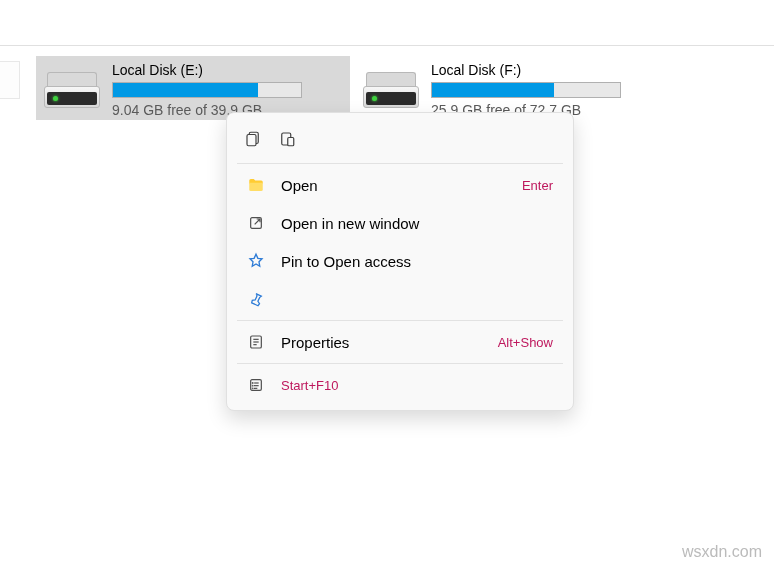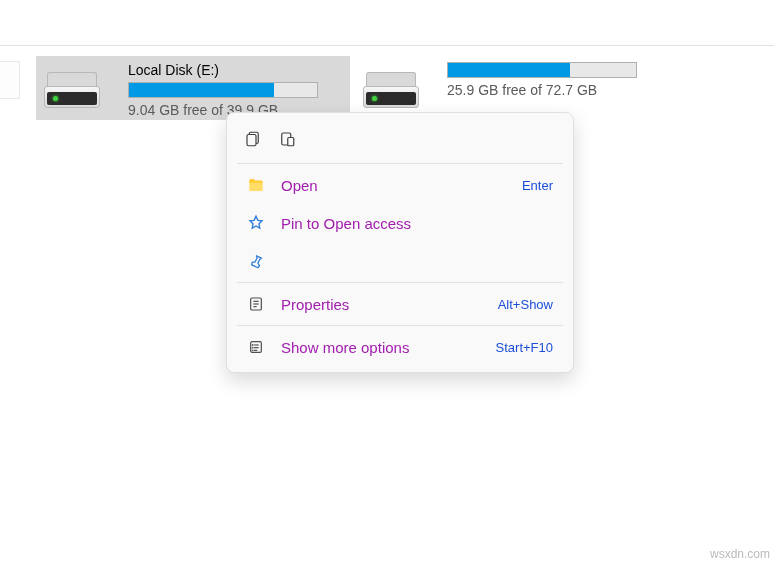--- a/index.html
+++ b/index.html
@@ -31,21 +31,21 @@
       background: #fdfdfd;
     }
     .drive {
       position: absolute;
       top: 56px;
       width: 314px;
       height: 64px;
       display: flex;
       align-items: flex-start;
       padding: 6px 8px;
-      gap: 28px;
+      gap: 12px;
     }
     .drive.selected { background: #d9d9d9; }
     .drive-e { left: 36px; }
     .drive-f { left: 355px; }
     .drive-icon {
       width: 56px;
       height: 40px;
       position: relative;
       margin-top: 6px;
     }
@@ -133,28 +133,28 @@
       padding: 10px 14px;
       border-radius: 4px;
       gap: 16px;
       cursor: default;
     }
     .menu-item.highlight { background: #ededed; }
     .menu-item .mi-icon {
       width: 18px; height: 18px; flex: 0 0 18px;
       display:flex; align-items:center; justify-content:center;
     }
-    .menu-item .mi-label { flex: 1; color: #a21caf; font-size: 15px; }
-    .menu-item .mi-short { color: #1d4ed8; font-size: 13px; }
+    .menu-item .mi-label { flex: 1; color: #000000; font-size: 15px; }
+    .menu-item .mi-short { color: #be185d; font-size: 13px; }
 
     .watermark {
       position: absolute;
       bottom: 4px;
-      right: 4px;
-      font-size: 12px;
+      right: 12px;
+      font-size: 16px;
       color: #bbbbbb;
     }
   </style>
 </head>
 <body>
 
 <div class="top-divider"></div>
 <div class="left-stub"></div>
 
 <div class="drive drive-e selected">
@@ -174,20 +174,21 @@
 </div>
 
 <div class="drive drive-f">
   <div class="drive-icon">
     <div class="drive-top"></div>
     <div class="drive-body"></div>
     <div class="drive-front"></div>
     <div class="drive-led"></div>
   </div>
   <div class="drive-info">
+    <div class="drive-name">Local Disk (F:)</div>
     <div class="storage-bar">
       <div class="storage-fill" style="width:65%"></div>
     </div>
     <div class="drive-status">25.9 GB free of 72.7 GB</div>
   </div>
 </div>
 
 <div class="context-menu">
   <div class="menu-toolbar">
     <div class="tb-icon">
@@ -209,20 +210,29 @@
     <div class="mi-icon">
       <svg width="18" height="18" viewBox="0 0 24 24">
           <path d="M3 6a2 2 0 0 1 2-2h4l2 2h8a2 2 0 0 1 2 2v2H3V6z" fill="#ffcc33"></path>
           <path d="M3 9h18v9a2 2 0 0 1-2 2H5a2 2 0 0 1-2-2V9z" fill="#ffdd66"></path>
         </svg>
     </div>
     <div class="mi-label">Open</div>
     <div class="mi-short">Enter</div>
   </div>
 
+  <div class="menu-item">
+    <div class="mi-icon">
+      <svg width="16" height="16" viewBox="0 0 24 24" fill="none" stroke="#505050" stroke-width="1.8">
+          <rect x="4" y="4" width="16" height="16" rx="2"></rect>
+          <path d="M10 14 L18 6 M13 6h5v5"></path>
+        </svg>
+    </div>
+    <div class="mi-label">Open in new window</div>
+  </div>
 
 
   <div class="menu-item">
     <div class="mi-icon">
       <svg width="18" height="18" viewBox="0 0 24 24" fill="none" stroke="#2d7bd6" stroke-width="1.8">
           <path d="M12 3l2.5 5.5L20 9l-4 4 1 6-5-3-5 3 1-6-4-4 5.5-.5L12 3z"></path>
         </svg>
     </div>
     <div class="mi-label">Pin to Open access</div>
   </div>
@@ -257,18 +267,17 @@
       <svg width="16" height="16" viewBox="0 0 24 24" fill="none" stroke="#505050" stroke-width="1.8">
           <rect x="4" y="4" width="16" height="16" rx="2"></rect>
           <line x1="9" y1="9" x2="16" y2="9"></line>
           <line x1="9" y1="13" x2="16" y2="13"></line>
           <line x1="9" y1="17" x2="14" y2="17"></line>
           <circle cx="7" cy="9" r="0.5" fill="#505050"></circle>
           <circle cx="7" cy="13" r="0.5" fill="#505050"></circle>
           <circle cx="7" cy="17" r="0.5" fill="#505050"></circle>
         </svg>
     </div>
-    <div class="mi-label">Show more options</div>
     <div class="mi-short">Start+F10</div>
   </div>
 </div>
 
 <div class="watermark">wsxdn.com</div>
 
 </body></html>

